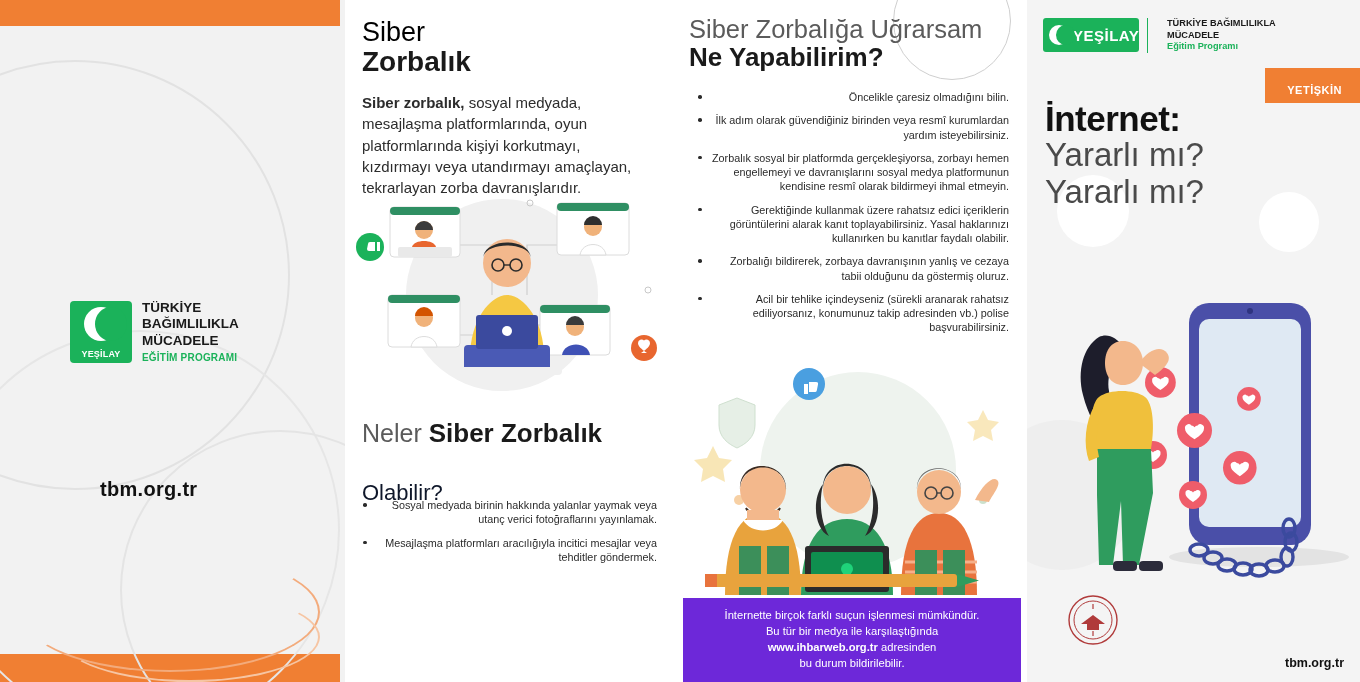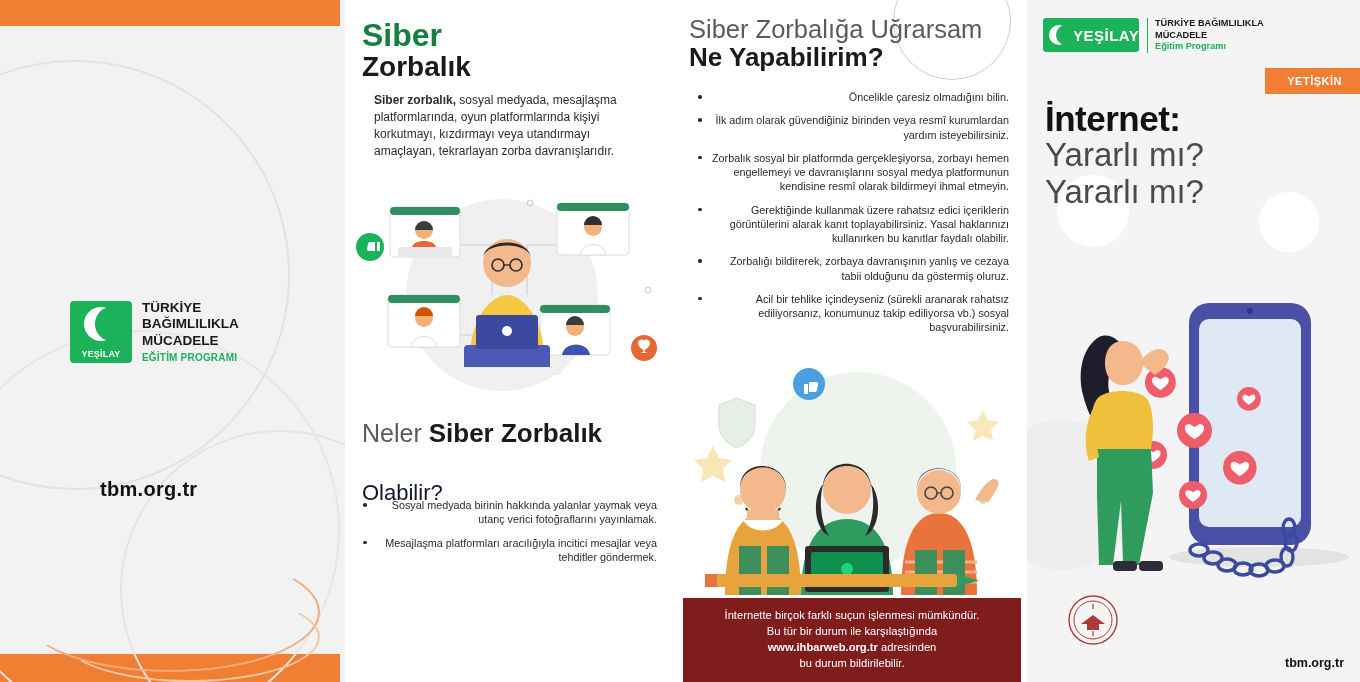--- a/index.html
+++ b/index.html
@@ -152,40 +152,39 @@
     letter-spacing: .3px;
   }
 
   
   .col2 {
     position: absolute;
     left: 362px; top: 0;
     width: 300px; height: 682px;
   }
   .h-light {
-    font-size: 32px;
-    color: #15803d;
-    font-weight: bold;
+    font-size: 27px;
+    color: #000000;
+    font-weight: normal;
     line-height: 1.07;
   }
   .h-bold {
     font-size: 28px;
     color: #1a1a1a;
     font-weight: bold;
     line-height: 1.07;
   }
   .c2-title { position: absolute; left: 0; top: 18px; }
   .c2-para {
     position: absolute;
     left: 0; top: 92px;
     width: 270px;
-    font-size: 12px;
+    font-size: 15px;
     line-height: 1.42;
     color: #2c2c2c;
-    margin-left: 12px;
   }
   .c2-para b { font-weight: bold; }
 
   
   .ill1 {
     position: absolute;
     left: -10px; top: 185px;
     width: 310px; height: 215px;
   }
 
@@ -251,21 +250,21 @@
   .ill2 {
     position: absolute;
     left: 0px; top: 350px;
     width: 340px; height: 245px;
   }
 
   .green-note {
     position: absolute;
     left: 0px; top: 598px;
     width: 338px; height: 84px;
-    background: #7f1d1d;
+    background: #6d28d9;
     color: #fff;
     text-align: center;
     padding: 10px 14px 0;
     font-size: 11.2px;
     line-height: 1.42;
   }
   .green-note b { font-weight: bold; }
 
   
   .panel-right {
@@ -330,33 +329,33 @@
     font-weight: bold;
     color: #fff;
     letter-spacing: .5px;
   }
   .logo-top-text {
     font-size: 9.2px;
     font-weight: bold;
     color: #1a1a1a;
     line-height: 1.25;
     border-left: 1.5px solid #1bb25a;
-    padding-left: 7px;
+    padding-left: 19px;
   }
   .logo-top-text .g { color: #1bb25a; }
 
   .badge-adult {
     position: absolute;
     right: 0; top: 68px;
     background: #f07f33;
     color: #ffffff;
     font-size: 11px;
     font-weight: bold;
     letter-spacing: .5px;
-    padding: 7px 18px 7px 22px;
+    padding: 16px 18px 7px 22px;
   }
   .cover-title {
     position: absolute;
     left: 18px; top: 100px;
     width: 300px;
   }
   .cover-title .t1 {
     font-size: 35px;
     font-weight: bold;
     color: #111;
@@ -513,21 +512,21 @@
       <div class="l1">Siber Zorbalığa Uğrarsam</div>
       <div class="l2">Ne Yapabilirim?</div>
     </div>
 
     <ul class="bullets c3-list">
       <li>Öncelikle çaresiz olmadığını bilin.</li>
       <li>İlk adım olarak güvendiğiniz birinden veya resmî kurumlardan yardım isteyebilirsiniz.</li>
       <li>Zorbalık sosyal bir platformda gerçekleşiyorsa, zorbayı hemen engellemeyi ve davranışlarını sosyal medya platformunun kendisine resmî olarak bildirmeyi ihmal etmeyin.</li>
       <li>Gerektiğinde kullanmak üzere rahatsız edici içeriklerin görüntülerini alarak kanıt toplayabilirsiniz. Yasal haklarınızı kullanırken bu kanıtlar faydalı olabilir.</li>
       <li>Zorbalığı bildirerek, zorbaya davranışının yanlış ve cezaya tabii olduğunu da göstermiş oluruz.</li>
-      <li>Acil bir tehlike içindeyseniz (sürekli aranarak rahatsız ediliyorsanız, konumunuz takip ediliyorsa vb.) sosyal başvurabilirsiniz.</li>
+      <li>Acil bir tehlike içindeyseniz (sürekli aranarak rahatsız ediliyorsanız, konumunuz takip adresinden vb.) polise başvurabilirsiniz.</li>
     </ul>
 
     <div class="ill2">
       <svg width="340" height="245" viewBox="0 0 340 245">
         <circle cx="175" cy="120" r="98" fill="#eef3ee"></circle>
 
         <path d="M36 55 l18-7 18 7v20c0 12-9 19-18 23-9-4-18-11-18-23z" fill="#e6efe6" stroke="#cfe0cf"></path>
         <path d="M30 96l6 12 13 2-9 9 2 13-12-6-12 6 2-13-9-9 13-2z" fill="#f3d27a" opacity=".55"></path>
         <path d="M300 60l5 10 11 2-8 8 2 11-10-5-10 5 2-11-8-8 11-2z" fill="#f3d27a" opacity=".5"></path>
         <circle cx="56" cy="150" r="5" fill="#f0a24a" opacity=".5"></circle>
@@ -579,21 +578,21 @@
         <g>
           <rect x="22" y="224" width="252" height="13" rx="3" fill="#e8a33d"></rect>
           <path d="M274 224l22 6.5-22 6.5z" fill="#2f9c5e"></path>
           <rect x="22" y="224" width="12" height="13" fill="#e8733d"></rect>
         </g>
       </svg>
     </div>
 
     <div class="green-note">
       <div>İnternette birçok farklı suçun işlenmesi mümkündür.</div>
-      <div>Bu tür bir durum ile karşılaştığında</div>
+      <div>Bu tür bir medya ile karşılaştığında</div>
       <div><b>www.ihbarweb.org.tr</b><span> adresinden</span></div>
       <div>bu durum bildirilebilir.</div>
     </div>
   </div>
 
   <div class="panel-right">
     <div class="rp-grey"></div>
     <div class="rp-white-circle wc1"></div>
     <div class="rp-white-circle wc2"></div>
     <div class="rp-white-circle wc3"></div>

